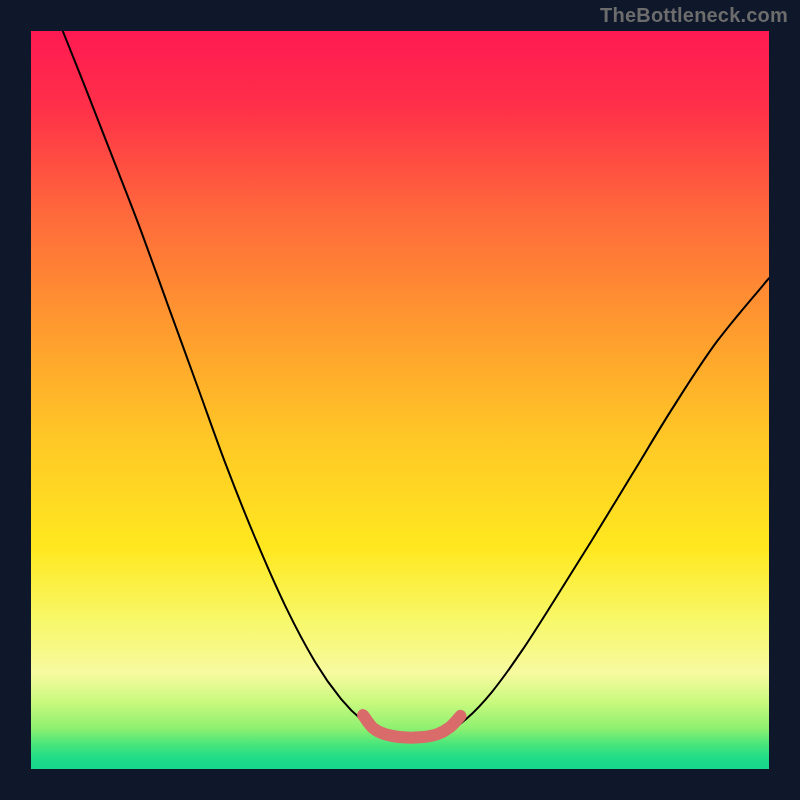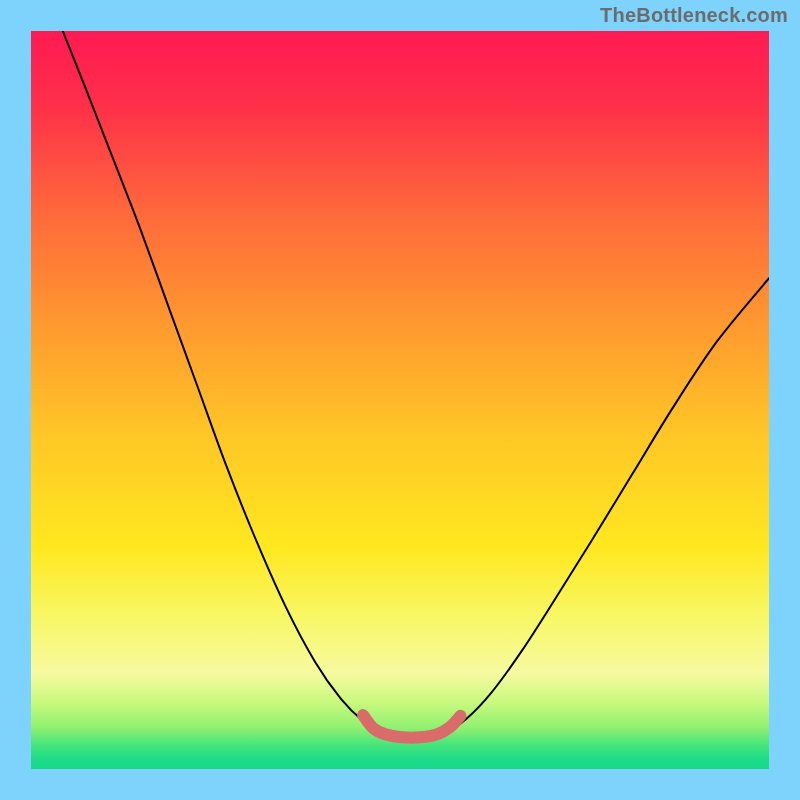--- a/index.html
+++ b/index.html
@@ -10,21 +10,21 @@
     background: #000;
     overflow: hidden;
     font-family: Arial, Helvetica, sans-serif;
   }
   .frame {
     position: absolute;
     left: 0;
     top: 0;
     width: 800px;
     height: 800px;
-    background: #7dd3fc;
+    background: #0f172a;
   }
   .watermark {
     position: absolute;
     top: 4px;
     right: 12px;
     color: #6c6c6c;
     font-size: 20px;
     font-weight: 600;
     letter-spacing: 0.2px;
     z-index: 50;

